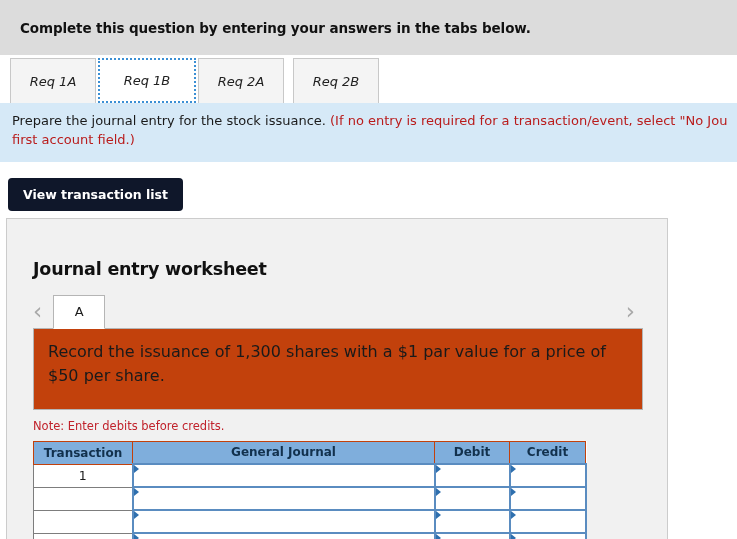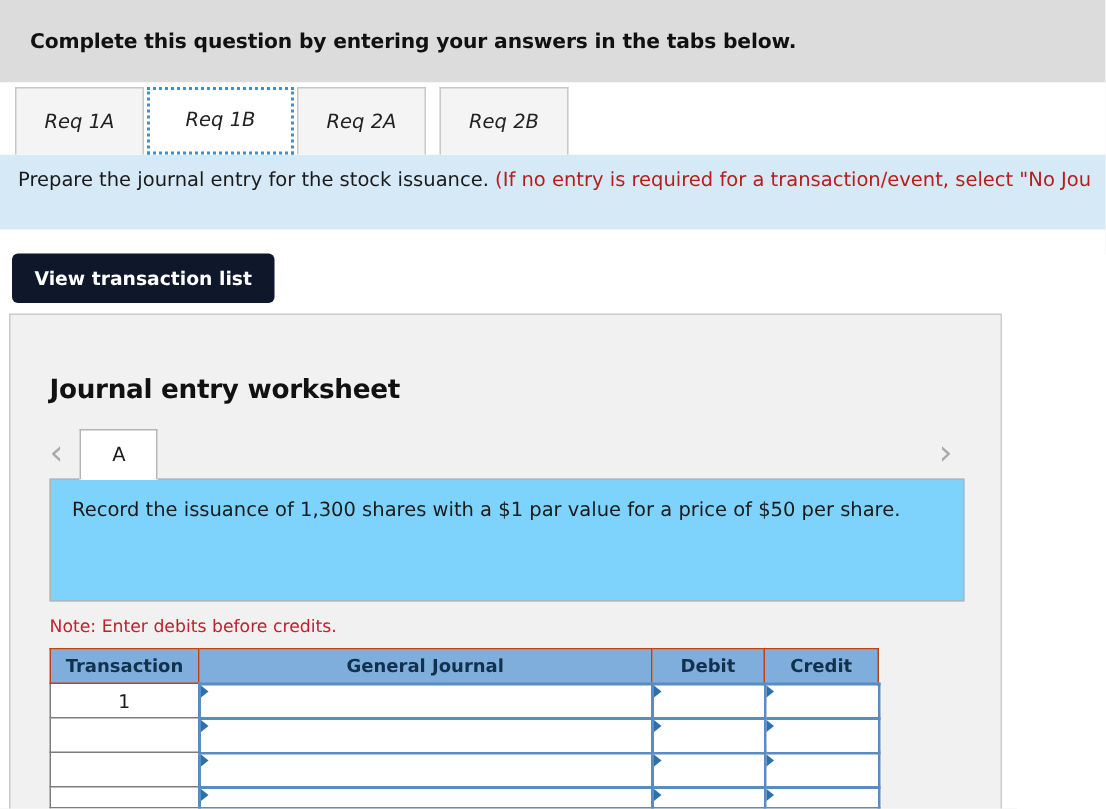--- a/index.html
+++ b/index.html
@@ -141,26 +141,26 @@
     align-items: center;
     justify-content: center;
     font-size: 13px;
     position: relative;
     z-index: 2;
     cursor: pointer;
   }
 
   
   .desc-box {
-    background: #7dd3fc;
+    background: #c2410c;
     border: 1px solid #b5b5b5;
     margin-top: -1px;
     height: 82px;
     padding: 11px 14px;
-    font-size: 13px;
+    font-size: 16px;
     line-height: 1.5;
     color: #1a1a1a;
   }
 
   .note-red {
     color: #c0222b;
     font-size: 11.5px;
     margin: 9px 0 8px 0;
   }
 
@@ -235,20 +235,21 @@
     <span>Req 2A</span>
   </div>
   <div class="req-tab gap">
     <span>Req 2B</span>
   </div>
 </div>
 
 <div class="prompt-band">
   <span class="prompt-main">Prepare the journal entry for the stock issuance.</span>
   <span class="prompt-red">(If no entry is required for a transaction/event, select "No Jou</span>
+  <div class="prompt-red line2">first account field.)</div>
 </div>
 
 <div class="btn-row">
   <button class="btn-primary">View transaction list</button>
 </div>
 
 <div class="worksheet-panel">
 
   <div class="worksheet-title">Journal entry worksheet</div>
 

